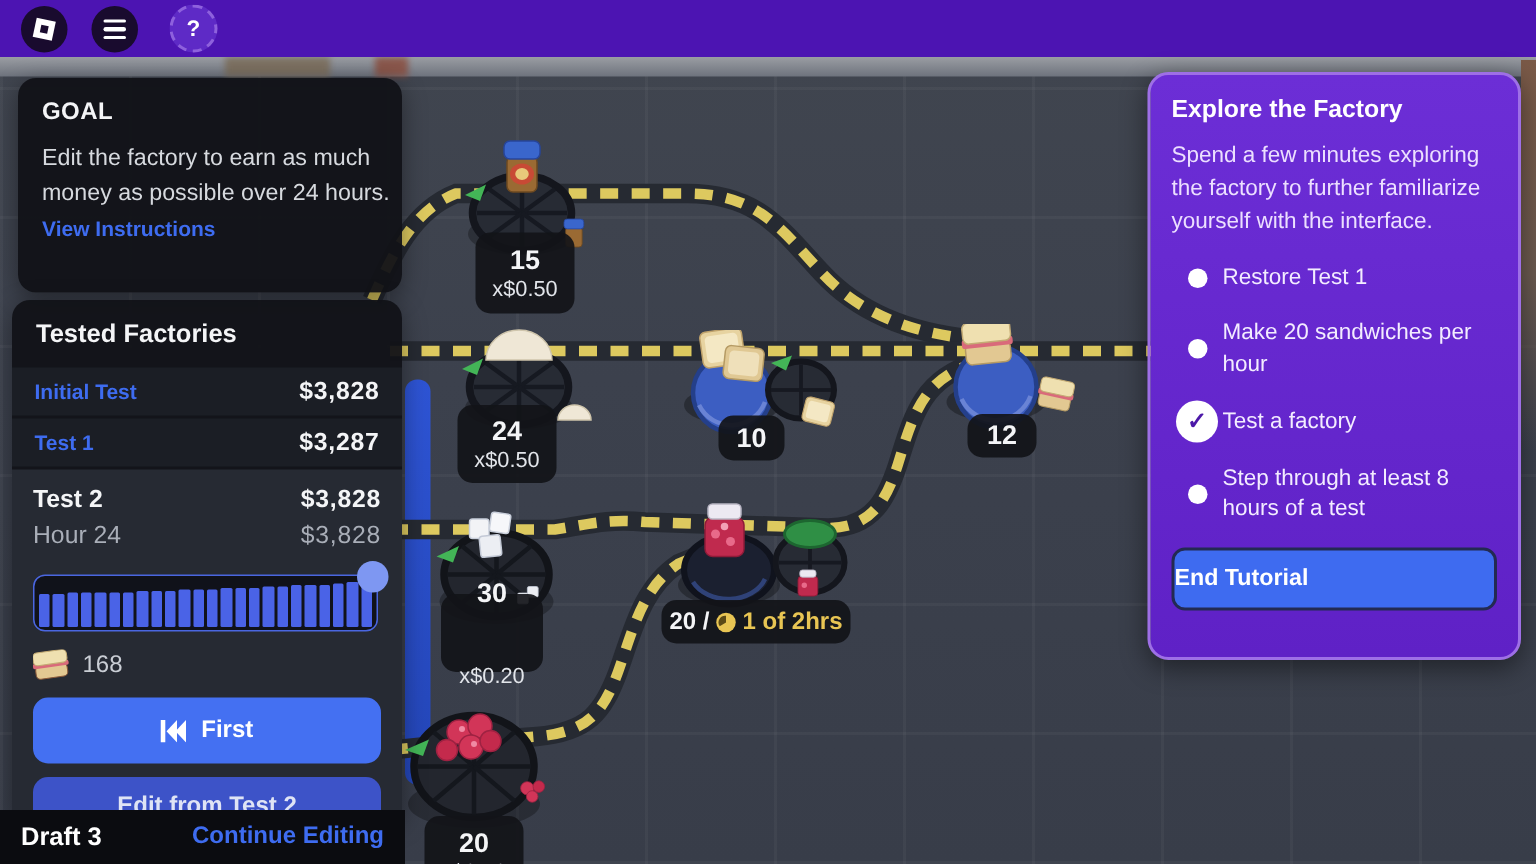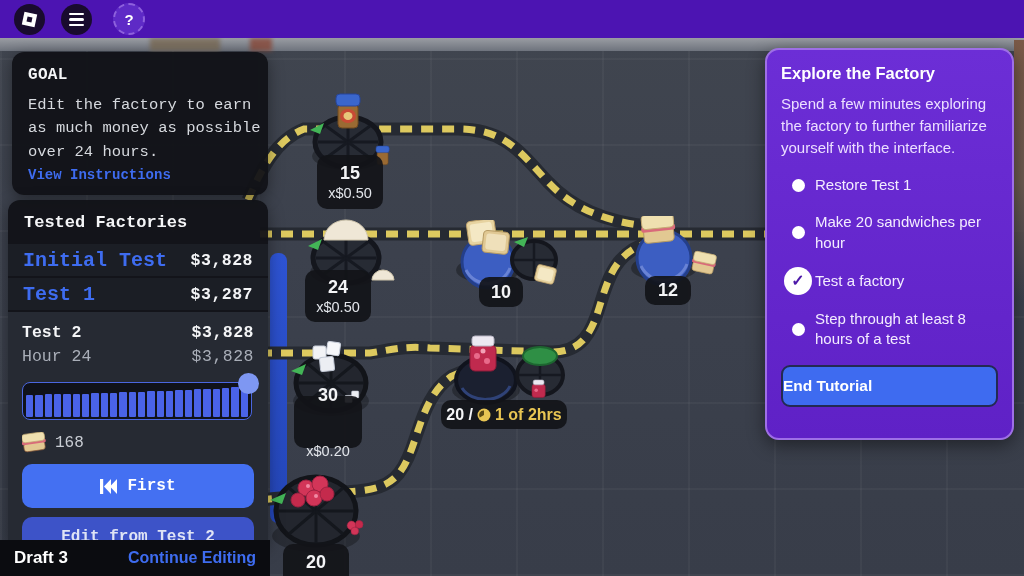--- a/index.html
+++ b/index.html
@@ -35,30 +35,30 @@
   #btn-roblox{left:14px;} #btn-menu{left:61px;}
   #btn-help{left:113px;top:3px;width:32px;height:32px;background:#5e2ac6;
     border:2px dashed #8e61dd;box-sizing:border-box;color:#fff;font-weight:700;font-size:15px;}
   .rbx{width:13px;height:13px;background:#fff;transform:rotate(12deg);
     display:flex;align-items:center;justify-content:center;}
   .rbx i{width:5px;height:5px;background:#190b2e;display:block;}
   .ham{display:flex;flex-direction:column;gap:3px;}
   .ham i{width:15px;height:2.5px;background:#fff;border-radius:2px;display:block;}
   
   .panel{position:absolute;background:rgba(17,18,23,.95);border-radius:12px;
-    color:#f4f5f7;box-shadow:0 4px 16px rgba(0,0,0,.4);font-family:Liberation Mono, monospace;}
+    color:#f4f5f7;box-shadow:0 4px 16px rgba(0,0,0,.4);}
   #goal-panel{left:12px;top:52px;width:256px;height:143px;padding:14px 16px;box-sizing:border-box;}
   #goal-panel h2{margin:0 0 10px;font-size:16px;letter-spacing:.3px;}
   #goal-body{font-size:15.5px;color:#d6d9de;line-height:1.5;width:234px;}
   #goal-link{margin-top:3px;font-size:14px;font-weight:700;color:#3e6cf0;cursor:pointer;}
   #tested-panel{left:8px;top:200px;width:260px;height:345px;border-radius:12px 12px 0 0;padding:0;}
   #tested-panel h2{margin:0;padding:13px 16px 10px;font-size:17px;}
   .trow{height:32px;margin-top:2px;background:#1b1e25;display:flex;align-items:center;
     justify-content:space-between;padding:0 15px;cursor:pointer;}
-  .trow .nm{font-size:20px;font-weight:700;color:#3e6cf0;}
+  .trow .nm{font-size:14px;font-weight:700;color:#3e6cf0;}
   .trow .val{font-size:16.5px;font-weight:700;color:#f4f5f7;letter-spacing:.5px;}
   #sel-block{margin-top:2px;background:#262a33;padding:8px 14px 0;height:235px;}
   .selline{display:flex;justify-content:space-between;align-items:center;height:24px;}
   .selline .nm{font-size:16.5px;font-weight:700;color:#f4f5f7;}
   .selline .val{font-size:16.5px;font-weight:700;color:#f4f5f7;letter-spacing:.5px;}
   .selline.muted .nm,.selline.muted .val{color:#a9aeb8;font-weight:400;}
   #test-slider{position:relative;margin-top:14px;width:230px;height:38px;
     border:1.5px solid #4a66e0;border-radius:8px;background:#10121a;
     display:flex;align-items:flex-end;gap:2px;padding:2px 3px;box-sizing:border-box;cursor:pointer;}
   .sbar{flex:1;background:#4a63e7;border-radius:1px;}

